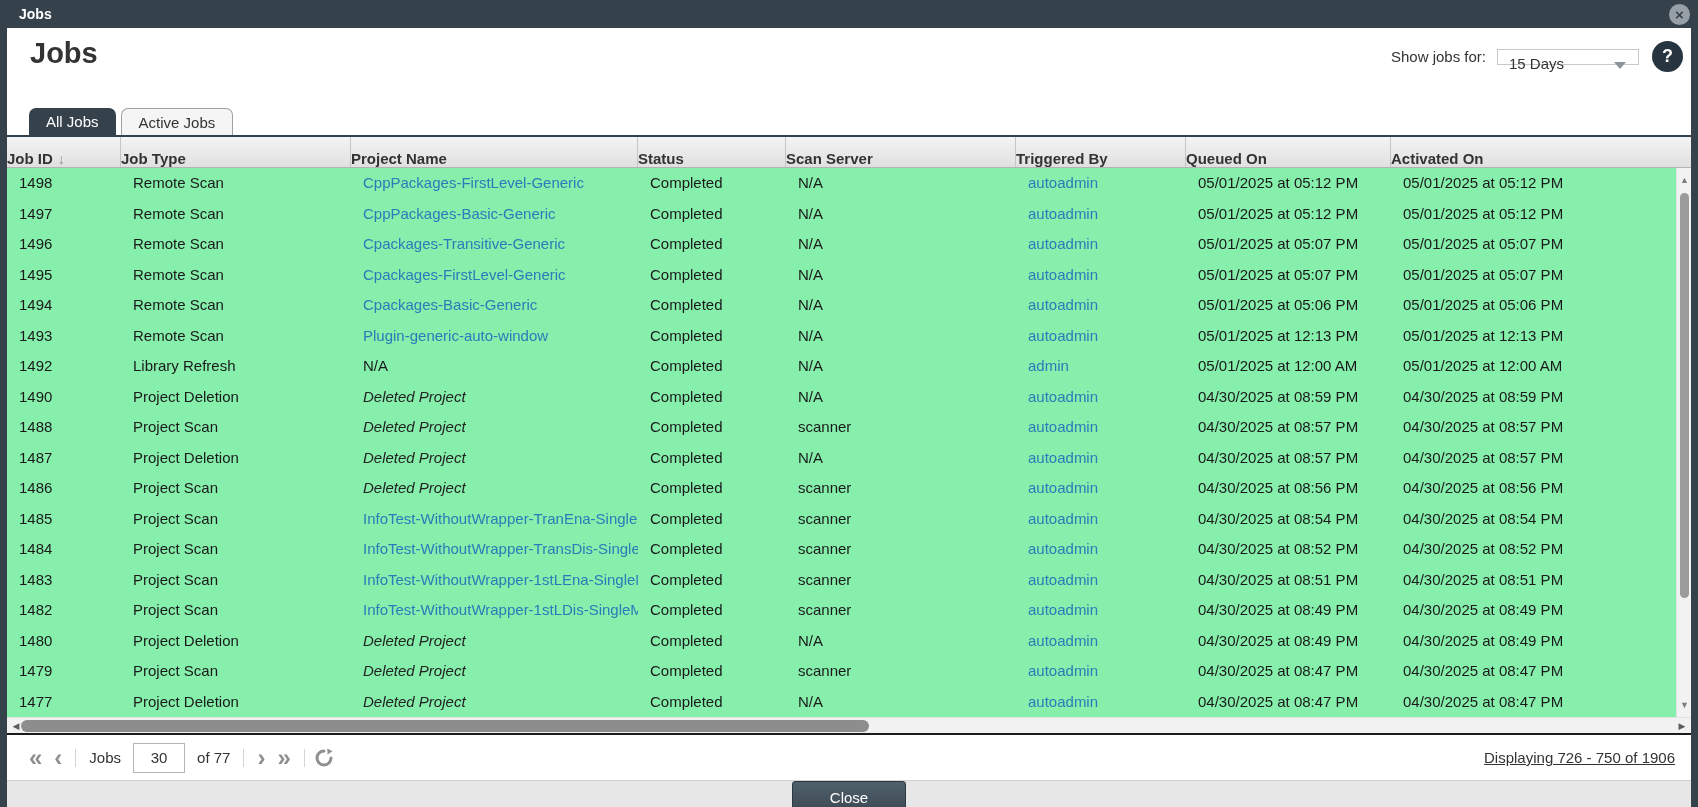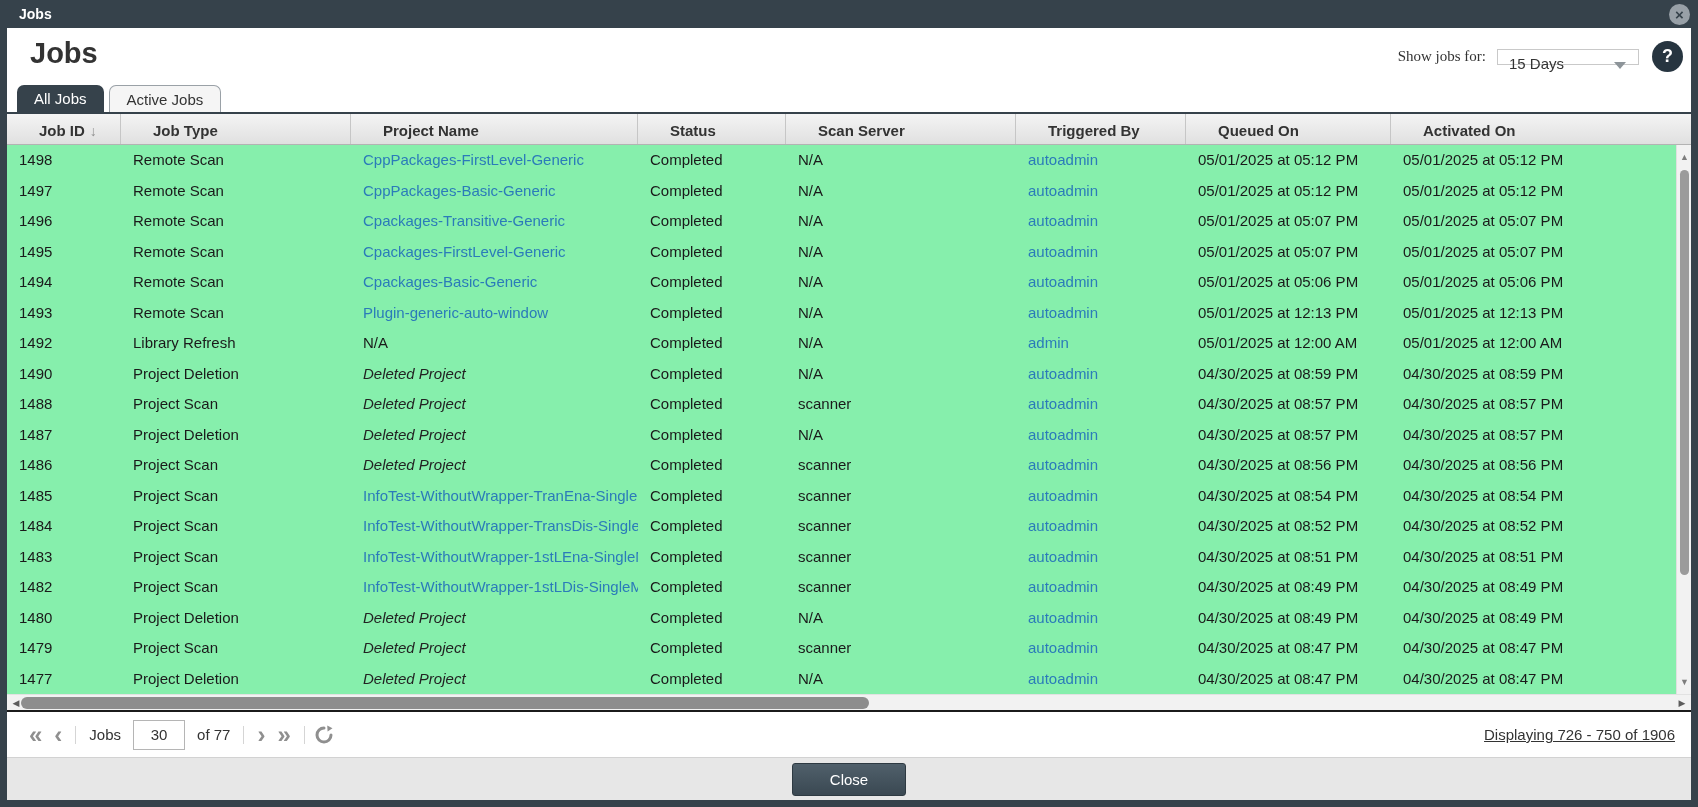--- a/index.html
+++ b/index.html
@@ -15,41 +15,41 @@
     color:#36424b; font-size:15px; font-weight:bold; line-height:21px; text-align:center;
     cursor:pointer; }
 
   .content { position:absolute; top:28px; left:7px; width:1684px; height:772px;
     background:#fff; display:flex; flex-direction:column; }
 
   
   .tophdr { position:relative; height:57px; flex:none; }
   .page-title { position:absolute; left:23px; top:9px; font-size:29px; font-weight:bold; color:#333; }
   .controls { position:absolute; right:8px; top:13px; display:flex; align-items:center; }
-  .sjf-label { font-size:15px; color:#333; margin-right:11px;font-family:Liberation Serif, serif; }
+  .sjf-label { font-size:15px; color:#333; margin-right:11px; }
   .sjf-select { position:relative; width:142px; height:16px; border:1px solid #c9c9c9; background:#fff;
     font-size:15px; color:#333; line-height:27px; padding-left:11px; cursor:pointer; }
   .sjf-select .tri { position:absolute; right:12px; top:12px; width:0; height:0;
     border-left:6px solid transparent; border-right:6px solid transparent; border-top:7px solid #8d9499; }
   .help-circle { width:31px; height:31px; border-radius:50%; background:#273540; color:#fff;
     font-size:18px; font-weight:bold; text-align:center; line-height:31px; margin-left:13px; cursor:pointer; }
 
   
-  .tabs { height:27px; flex:none; display:flex; align-items:flex-end; padding-left:10px; }
+  .tabs { height:27px; flex:none; display:flex; align-items:flex-end; padding-left:22px;margin-top:23px; }
   .tab { font-size:15px; padding:0 17px; height:27px; line-height:27px;
     border-radius:7px 7px 0 0; margin-right:5px; cursor:pointer; }
   .tab.active { background:#36424b; color:#fff; font-weight:normal; }
   .tab.inactive { background:#f5f5f5; color:#333; border:1px solid #9aa1a7; border-bottom:none; }
 
   
   .grid-cols { display:grid; grid-template-columns:114px 230px 287px 148px 230px 170px 205px minmax(0,1fr); }
   .thead { flex:none; height:33px; border-top:2px solid #36424b;
     background:linear-gradient(#f4f4f4,#e0e0e0); border-bottom:1px solid #b3b3b3; }
-  .th { font-size:15px; font-weight:bold; color:#333; line-height:34px; padding-left:24px;
-    border-right:1px solid #c6c6c6; overflow:hidden; white-space:nowrap; cursor:pointer;margin-left:8px; }
+  .th { font-size:15px; font-weight:bold; color:#333; line-height:43px; padding-left:0;
+    border-right:1px solid #c6c6c6; overflow:hidden; white-space:nowrap; cursor:pointer; }
   .th:last-child { border-right:none; }
   .sort-arrow { color:#8f8f8f; font-size:14px; margin-left:5px; font-weight:bold; }
 
   .tbody { flex:none; height:549px; position:relative; background:#86efac; overflow:hidden; }
   .trow { height:30.5px; padding-right:15px; cursor:pointer; }
   .td { font-size:15px; color:#1a1a1a; line-height:30.5px; padding-left:12px;
     overflow:hidden; white-space:nowrap; }
   .td.link { color:#2b7bb9; }
   .td.italic { font-style:italic; color:#222; }
 

